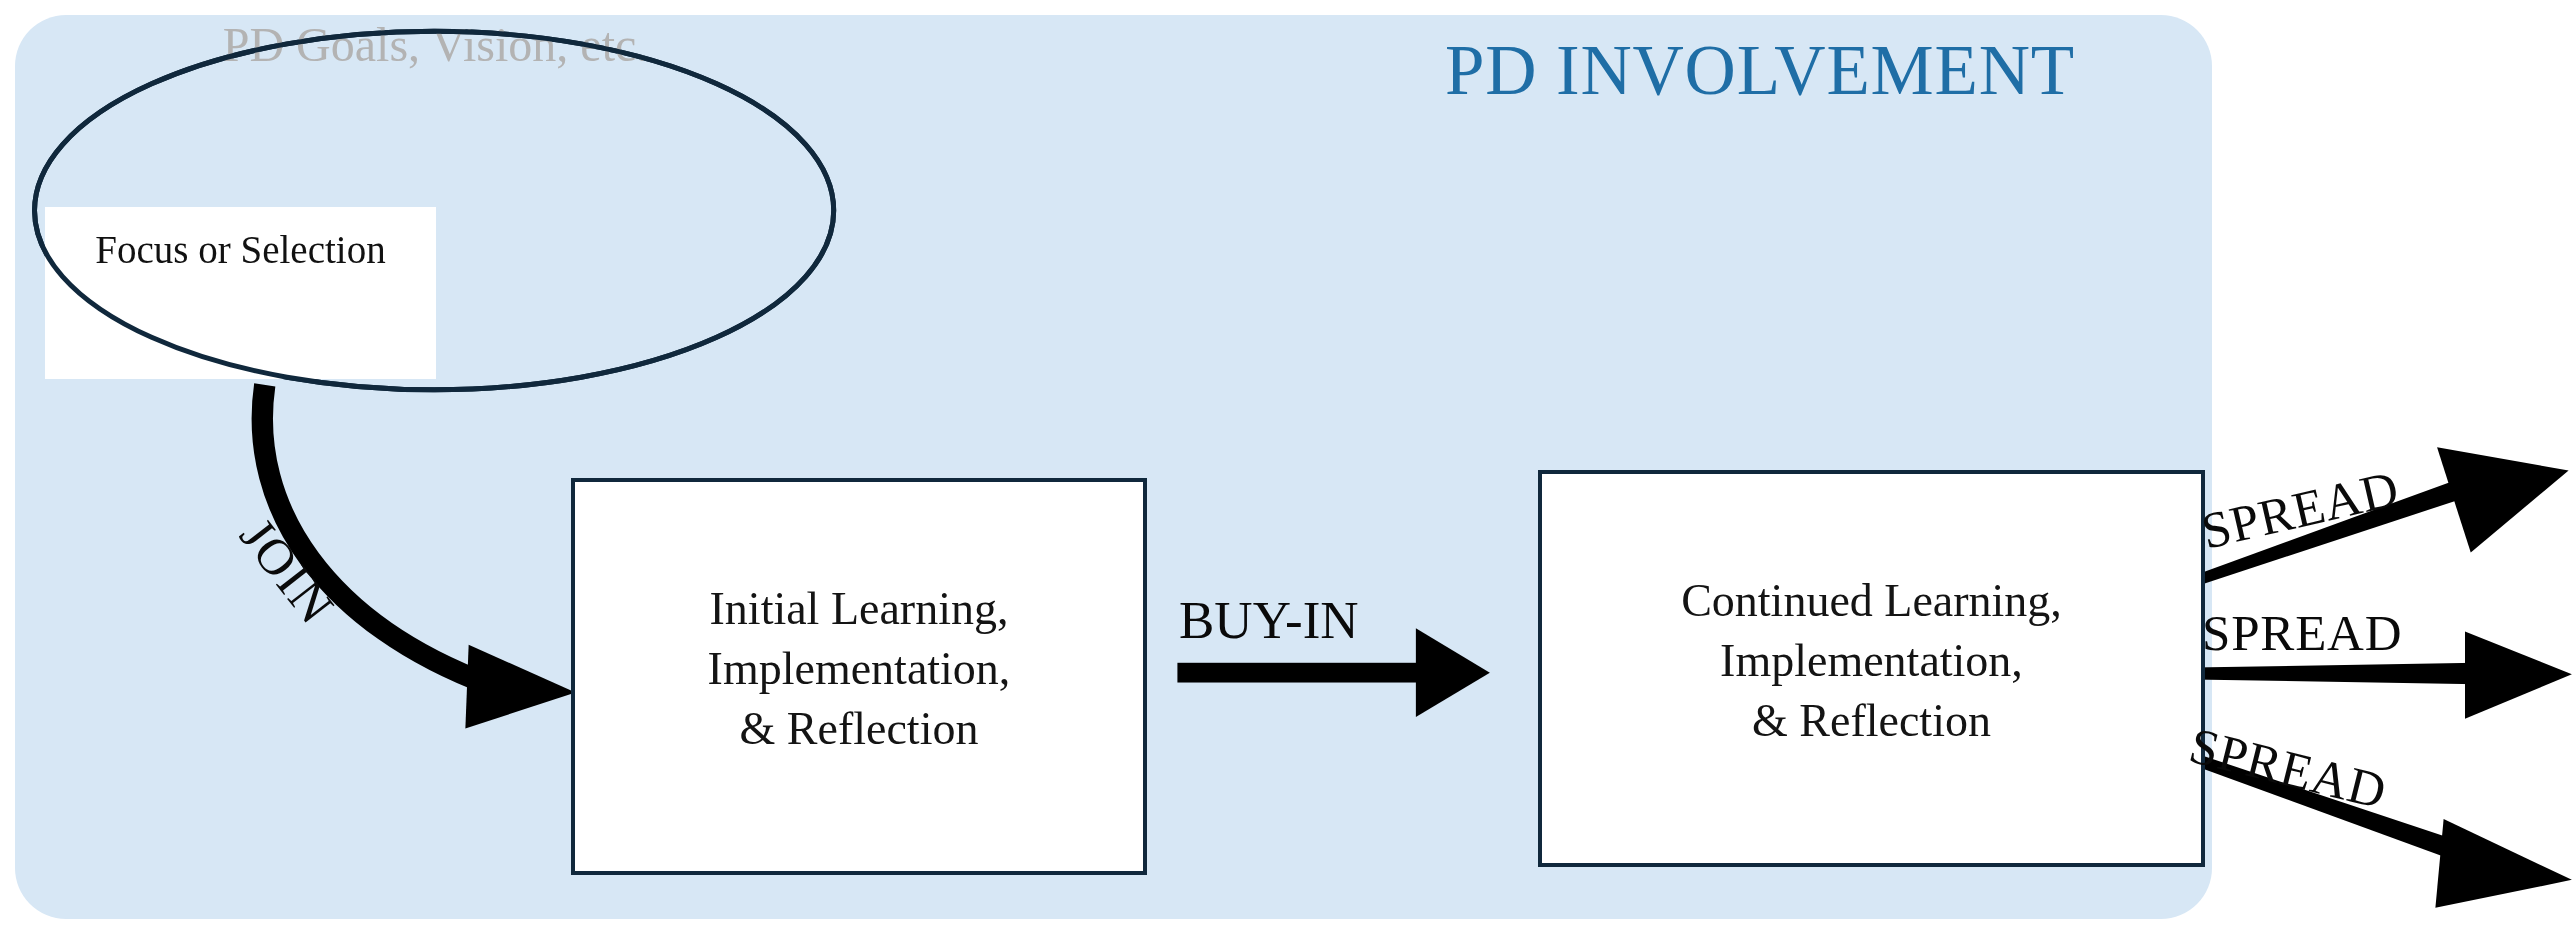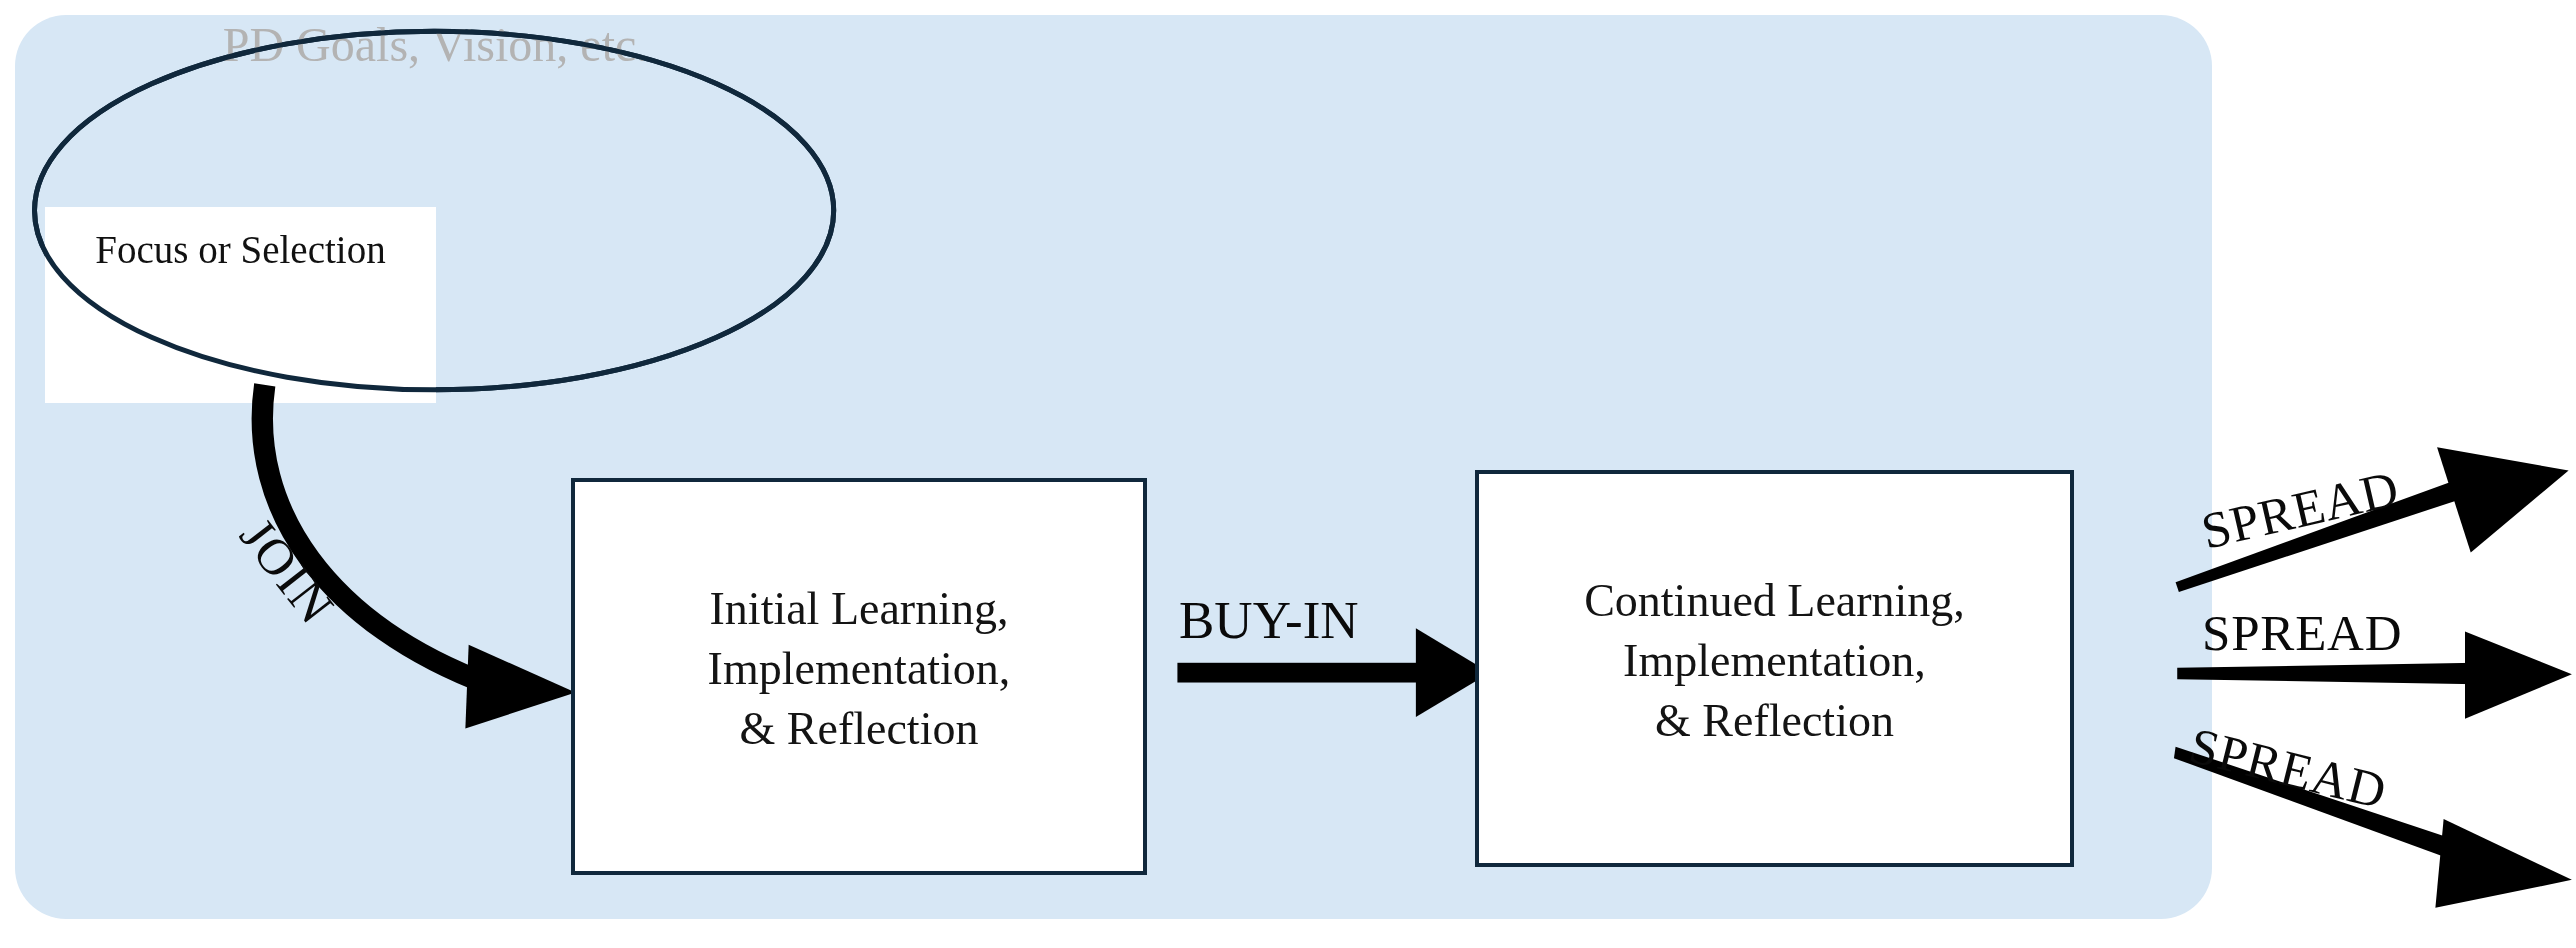--- a/index.html
+++ b/index.html
@@ -65,21 +65,21 @@
     color: #b3b3b3;
     font-family: "Liberation Serif", "DejaVu Serif", serif;
   }
 
   
   .focus-box {
     position: absolute;
     left: 45px;
     top: 207px;
     width: 391px;
-    height: 196px;
+    height: 172px;
     background: #ffffff;
   }
   .focus-box .focus-label {
     position: absolute;
     left: 0;
     top: 20px;
     width: 391px;
     text-align: center;
     font-size: 39px;
     line-height: 1.18;
@@ -91,21 +91,21 @@
   .pbox {
     position: absolute;
     background: #ffffff;
     border: 4.1px solid #10283c;
     box-sizing: border-box;
     display: flex;
     align-items: center;
     justify-content: center;
   }
   #box-initial { left: 571px;  top: 478px; width: 576px; height: 397px; }
-  #box-continued { left: 1475px; top: 470px; width: 599px; height: 397px; justify-content: center; }
+  #box-continued { left: 1538px; top: 470px; width: 667px; height: 397px; justify-content: center; }
   .pbox .ptext {
     text-align: center;
     font-size: 46px;
     line-height: 1.30;
     color: #141414;
     font-family: "Liberation Serif", "DejaVu Serif", serif;
     white-space: pre-line;
     margin-top: -15px;
   }
 
@@ -170,20 +170,21 @@
 
   <div class="focus-box">
     <div class="focus-label">Focus or
 Selection</div>
   </div>
 
   <svg class="layer" viewBox="0 0 3133 1154">
     <ellipse cx="528" cy="256" rx="486" ry="218" fill="none" stroke="#10283c" stroke-width="6"></ellipse>
   </svg>
 
+  <div class="title">PD INVOLVEMENT</div>
 
   <svg class="layer" viewBox="0 0 3133 1154">
 
     <g>
       <path d="M 322 468 C 300 620, 400 760, 596 833" fill="none" stroke="#000000" stroke-width="26" stroke-linecap="butt"></path>
       <polygon points="570,784 700,842 566,886" fill="#000000"></polygon>
     </g>
 
     <g>
       <rect x="1432" y="806" width="312" height="24" fill="#000000"></rect>

